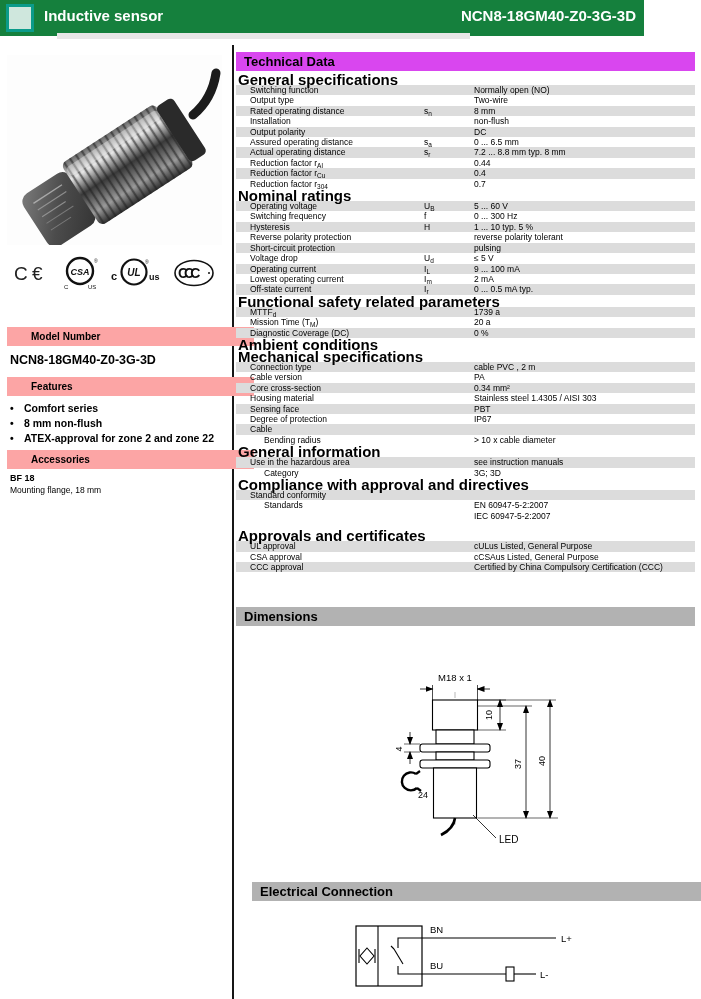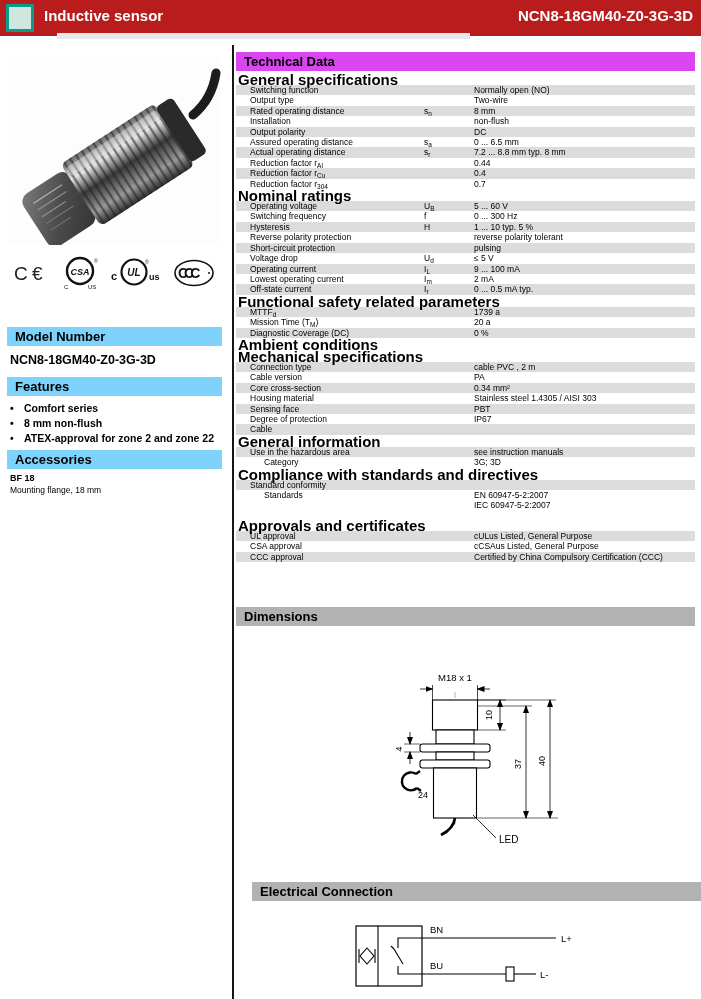--- a/index.html
+++ b/index.html
@@ -1,33 +1,33 @@
 <!DOCTYPE html>
 <html><head>
 <meta charset="utf-8">
 <style>
   html,body{margin:0;padding:0;background:#fff;}
   .page{position:relative;width:701px;height:999px;background:#fff;
         font-family:"Liberation Sans","DejaVu Sans",sans-serif;color:#000;overflow:hidden;}
 
   
-  .hdr{position:absolute;left:0;top:0;width:701px;height:36px;background:#b91c1c;}
+  .hdr{position:absolute;left:0;top:0;width:644px;height:36px;background:#15803d;}
   .hdr-icon{position:absolute;left:6px;top:4px;width:22px;height:22px;background:#cfe7dd;border:3px solid #0b9b8a;}
   .hdr-title{position:absolute;left:44px;top:7px;font-size:15px;font-weight:bold;color:#fff;}
   .hdr-model{position:absolute;right:8px;top:7px;font-size:15px;font-weight:bold;color:#fff;}
   .hdr-strip{position:absolute;left:57px;top:33px;width:413px;height:6px;background:#e7e7e7;}
 
   
   .vline{position:absolute;left:232px;top:45px;width:2px;height:954px;background:#161616;}
 
   
   .leftcol{position:absolute;left:7px;top:45px;width:215px;}
   .photo{position:absolute;left:0;top:10px;width:215px;height:190px;}
   .logos{position:absolute;left:0;top:205px;width:215px;height:45px;display:flex;align-items:center;justify-content:space-between;padding:0 6px;box-sizing:border-box;}
-  .bar{background:#7dd3fc;font-size:13px;font-weight:bold;padding:2px 8px;height:15px;line-height:15px;}
+  .bar{background:#fca5a5;font-size:10px;font-weight:bold;padding:2px 24px;height:15px;line-height:15px;}
   .bar-model{position:absolute;left:0;top:282px;width:199px;}
   .model-no{position:absolute;left:3px;top:308px;font-size:12.5px;font-weight:bold;}
   .bar-feat{position:absolute;left:0;top:332px;width:199px;}
   .features{position:absolute;left:3px;top:356px;width:210px;margin:0;padding:0;list-style:none;}
   .features li{font-size:10.5px;font-weight:bold;line-height:15px;display:flex;}
   .features li .blt{width:14px;}
   .bar-acc{position:absolute;left:0;top:405px;width:199px;}
   .acc-name{position:absolute;left:3px;top:428px;font-size:9px;font-weight:bold;}
   .acc-desc{position:absolute;left:3px;top:440px;font-size:8.5px;}
 
@@ -300,32 +300,37 @@
         <div class="row">
           <div class="lbl">Degree of protection</div>
           <div class="sym"></div>
           <div class="val">IP67</div>
         </div>
         <div class="row shade">
           <div class="lbl">Cable</div>
           <div class="sym"></div>
           <div class="val"></div>
         </div>
+        <div class="row">
+          <div class="lbl ind2">Bending radius</div>
+          <div class="sym"></div>
+          <div class="val">&gt; 10 x cable diameter</div>
+        </div>
         <div class="sec-title">General information</div>
         <div class="row shade">
           <div class="lbl">Use in the hazardous area</div>
           <div class="sym"></div>
           <div class="val">see instruction manuals</div>
         </div>
         <div class="row">
           <div class="lbl ind2">Category</div>
           <div class="sym"></div>
           <div class="val">3G; 3D</div>
         </div>
-        <div class="sec-title">Compliance with standards and directives</div>
+        <div class="sec-title">Compliance with approval and directives</div>
         <div class="row shade">
           <div class="lbl">Standard conformity</div>
           <div class="sym"></div>
           <div class="val"></div>
         </div>
         <div class="row">
           <div class="lbl ind2">Standards</div>
           <div class="sym"></div>
           <div class="val">EN 60947-5-2:2007<br>IEC 60947-5-2:2007</div>
         </div>

